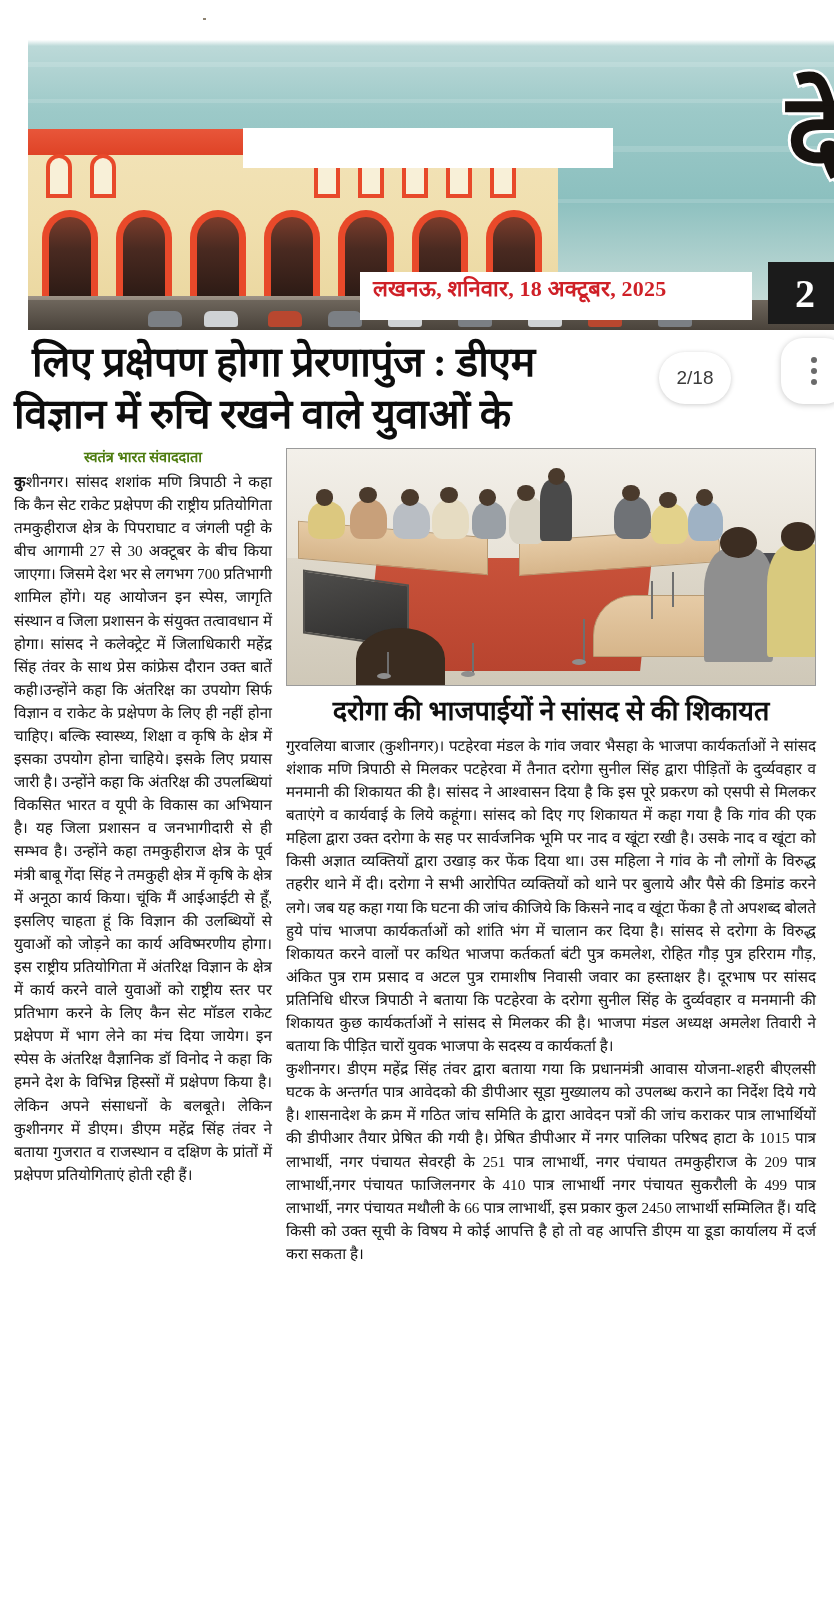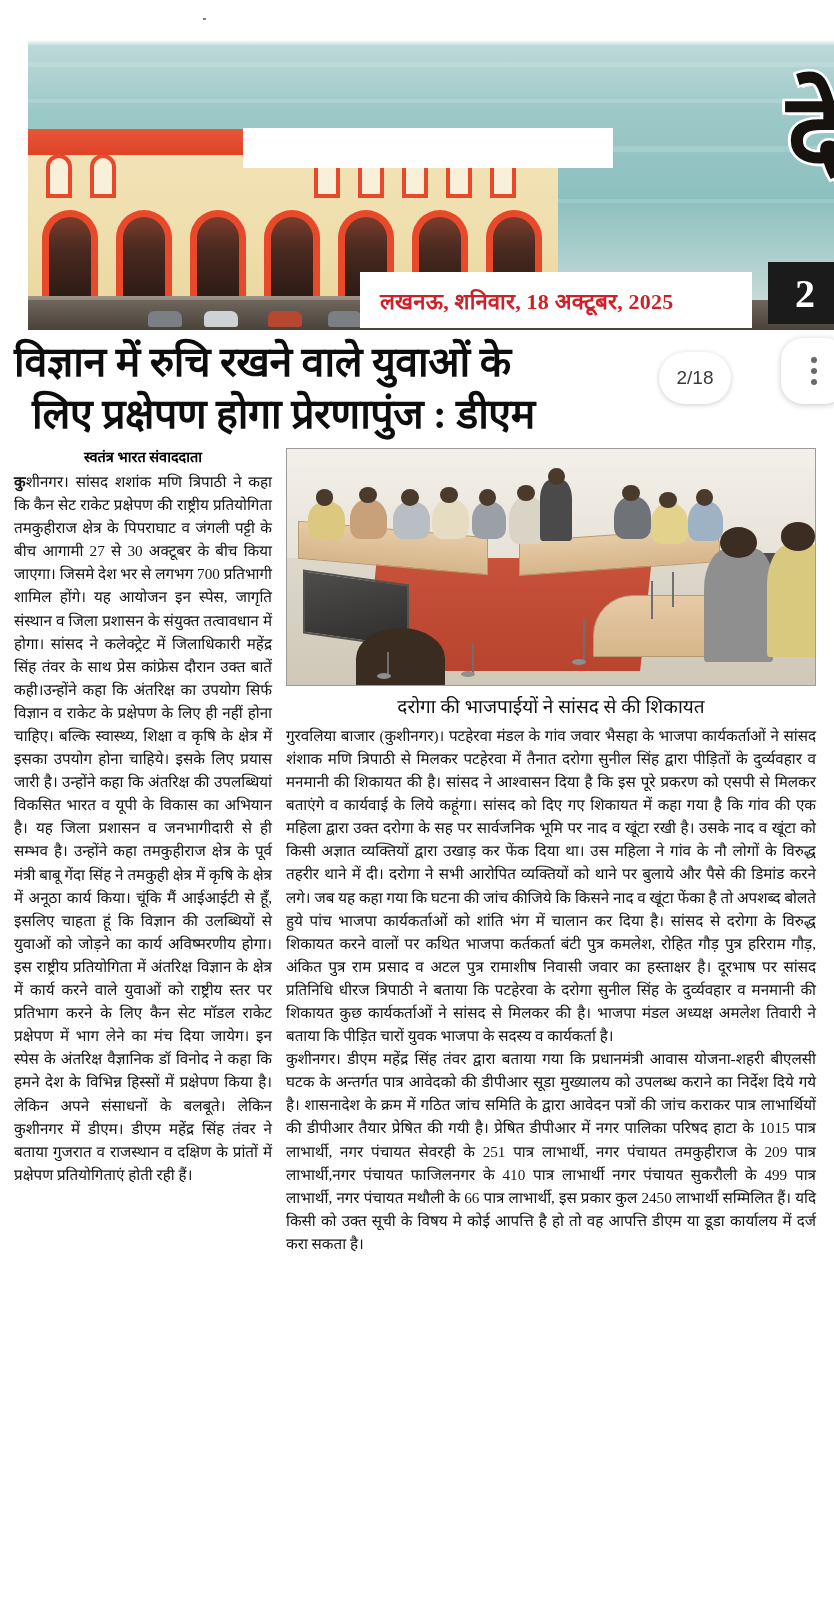--- a/index.html
+++ b/index.html
@@ -242,26 +242,26 @@
     text-shadow: 0 0 0 #fff, -3px 0 0 #fff, 3px 3px 0 rgba(255,255,255,.9);
     -webkit-text-stroke: 5px #ffffff;
     paint-order: stroke fill;
     letter-spacing: -2px;
   }
 
   
   .datestrip {
     position: absolute;
     left: 360px; top: 272px;
-    width: 392px; height: 56px;
+    width: 392px; height: 48px;
     background: #ffffff;
     z-index: 7;
     display: flex;
-    align-items: center;
-    padding-left: 20px;
+    align-items: flex-start;
+    padding-left: 13px;
   }
   .datestrip span {
     color: #cf2027;
     font-size: 22px;
     font-weight: 700;
     letter-spacing: .2px;
   }
 
   
   .pagenum-box {
@@ -340,21 +340,21 @@
     display: flex;
     gap: 14px;
   }
   .col-left { width: 258px; flex: 0 0 258px; }
   .col-right { width: 530px; flex: 0 0 530px; }
 
   .byline {
     text-align: center;
     font-size: 14.5px;
     font-weight: 700;
-    color: #000000;
+    color: #4d7c0f;
     margin-bottom: 3px;
     line-height: 1.3;
   }
   .bodytext {
     font-size: 15.2px;
     line-height: 1.52;
     color: #131313;
     text-align: justify;
     text-justify: inter-word;
     hyphens: none;
@@ -420,22 +420,22 @@
     background: #8e8e8e;
   }
   .ph-chair {
     position: absolute;
     background: #4d4d52;
     border-radius: 8px 8px 2px 2px;
   }
 
   .subhead {
     text-align: center;
-    font-size: 19px;
-    font-weight: 400;
+    font-size: 27px;
+    font-weight: 700;
     color: #0f0f0f;
     margin: 6px 0 5px;
     line-height: 1.25;
   }
   .subhead.tight { margin-top: 12px; }
 </style>
 </head>
 <body>
 
 <div class="page">
@@ -506,22 +506,22 @@
     <div class="mast-glyph">दे</div>
 
     <div class="datestrip">
       <span>लखनऊ, शनिवार, 18 अक्टूबर, 2025</span>
     </div>
 
     <div class="pagenum-box">2</div>
   </div>
 
   <div class="headline">
+    <div class="hl-line l2">लिए प्रक्षेपण होगा प्रेरणापुंज : डीएम</div>
     <div class="hl-line">विज्ञान में रुचि रखने वाले युवाओं के</div>
-    <div class="hl-line l2">लिए प्रक्षेपण होगा प्रेरणापुंज : डीएम</div>
   </div>
 
   <div class="pager-pill">
     <span>2/18</span>
   </div>
   <div class="kebab-btn">
     <i></i>
       <i></i>
       <i></i>
   </div>

